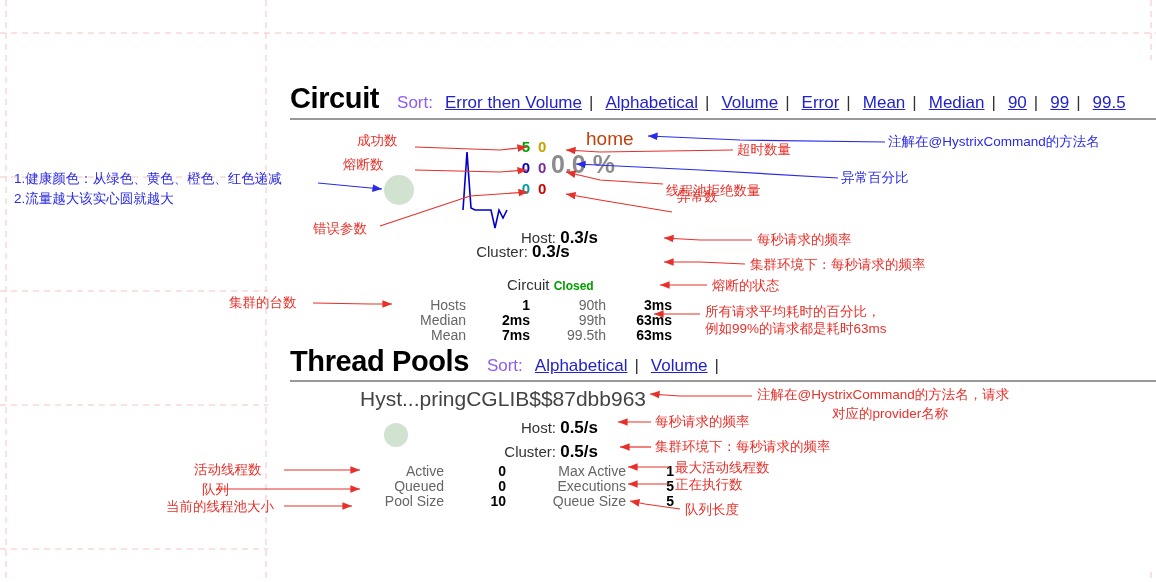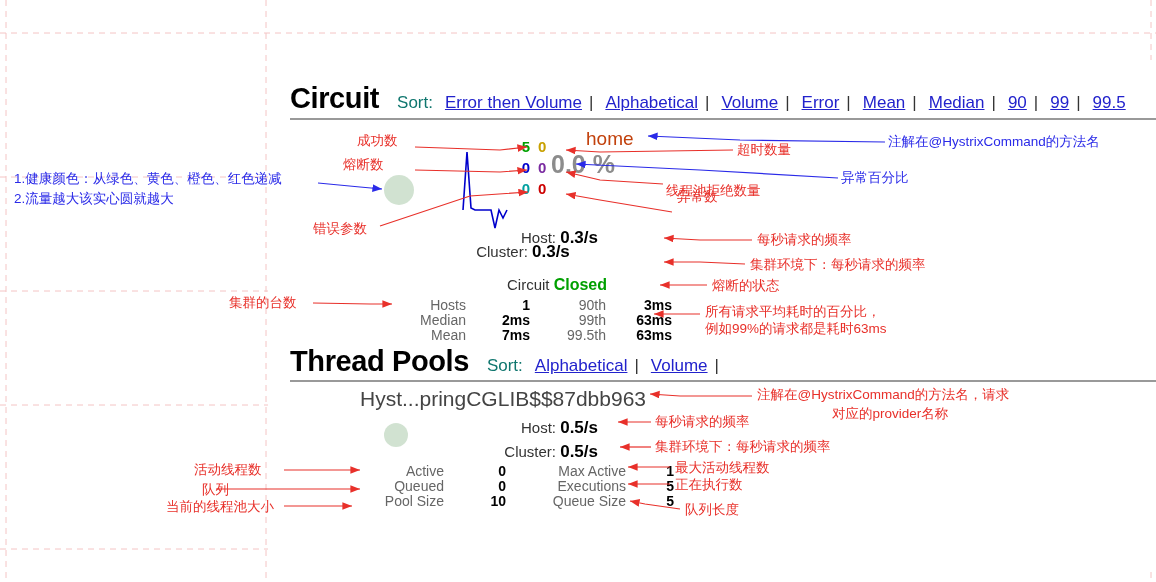--- a/index.html
+++ b/index.html
@@ -46,21 +46,21 @@
   }
   .section-title {
     font-family: "Liberation Sans", sans-serif;
     font-weight: bold;
     font-size: 29px;
     color: #000000;
     letter-spacing: -0.4px;
   }
   .sort-label {
     font-size: 17px;
-    color: #0f766e;
+    color: #8b5cf6;
     margin-left: 18px;
   }
   .sort-link {
     font-size: 17px;
     color: #2222cc;
     text-decoration: underline;
     margin-left: 12px;
     cursor: pointer;
   }
   .sort-sep {
@@ -123,21 +123,21 @@
   }
   .circuit-state {
     position: absolute;
     font-size: 15px;
     color: #333333;
     white-space: nowrap;
   }
   .circuit-state .state {
     color: #00a000;
     font-weight: bold;
-    font-size: 16px;
+    font-size: 12px;
   }
 
   table.stats {
     position: absolute;
     border-collapse: collapse;
     font-size: 14px;
     color: #555555;
   }
   table.stats td { padding: 0 4px; line-height: 15px; }
   td.lab { text-align: right; color: #666666; }

